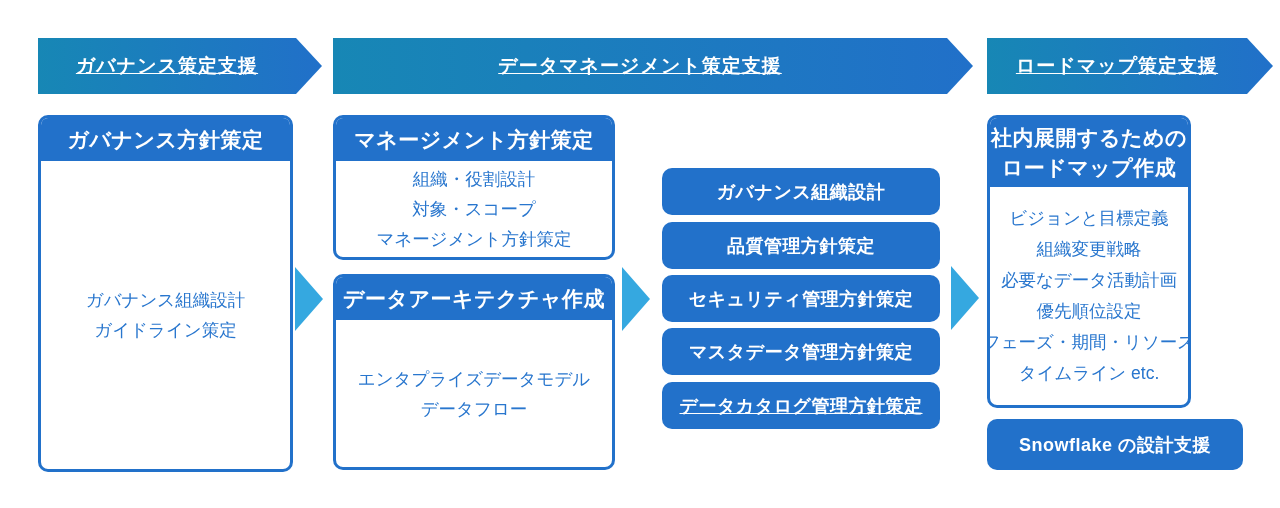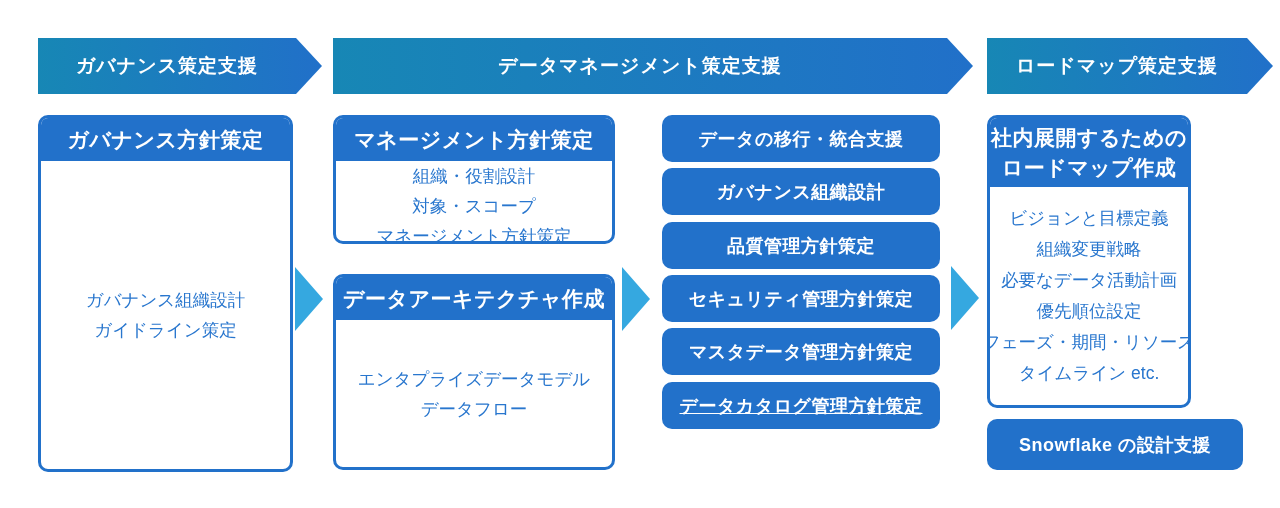--- a/index.html
+++ b/index.html
@@ -28,20 +28,21 @@
     font-weight: 700;
     font-size: 19px;
     letter-spacing: 1px;
     display: flex;
     align-items: center;
     justify-content: center;
     padding-right: 26px;
     box-sizing: border-box;
     background: linear-gradient(90deg, var(--grad1), var(--grad2));
     clip-path: polygon(0 0, calc(100% - 26px) 0, 100% 50%, calc(100% - 26px) 100%, 0 100%);
+    text-decoration: underline;
   }
   #banner-1 { left: 38px;  width: 284px; }
   #banner-2 { left: 333px; width: 640px; }
   #banner-3 { left: 987px; width: 286px; }
 
   .card {
     position: absolute;
     background: #fff;
     border: 3px solid var(--blue);
     border-radius: 10px;
@@ -72,21 +73,21 @@
     align-items: center;
     justify-content: center;
     color: var(--bodytext);
     font-size: 17.5px;
     font-weight: 500;
   }
   .body-line { line-height: 30px; white-space: nowrap; }
   .roadmap .body-line { line-height: 31px; }
 
   #card-governance  { left: 38px;  top: 115px; width: 255px; height: 357px; }
-  #card-mgmt-policy { left: 333px; top: 115px; width: 282px; height: 129px; }
+  #card-mgmt-policy { left: 333px; top: 115px; width: 282px; height: 145px; }
   #card-data-arch   { left: 333px; top: 274px; width: 282px; height: 196px; }
   #card-roadmap     { left: 987px; top: 115px; width: 204px; height: 293px; }
 
   .pill {
     position: absolute;
     background: var(--blue);
     border-radius: 10px;
     color: #fff;
     font-weight: 700;
     font-size: 18px;
@@ -159,23 +160,20 @@
       <span>データアーキテクチャ作成</span>
     </div>
     <div class="card-body">
       <div class="body-line">エンタプライズデータモデル</div>
       <div class="body-line">データフロー</div>
     </div>
   </div>
 
   <div class="chevron" id="chev-2"></div>
 
-  <div class="pill pill-col3" id="pill-0">
-    <span>データの移行・統合支援</span>
-  </div>
   <div class="pill pill-col3" id="pill-1">
     <span>ガバナンス組織設計</span>
   </div>
   <div class="pill pill-col3" id="pill-2">
     <span>品質管理方針策定</span>
   </div>
   <div class="pill pill-col3" id="pill-3">
     <span>セキュリティ管理方針策定</span>
   </div>
   <div class="pill pill-col3" id="pill-4">

